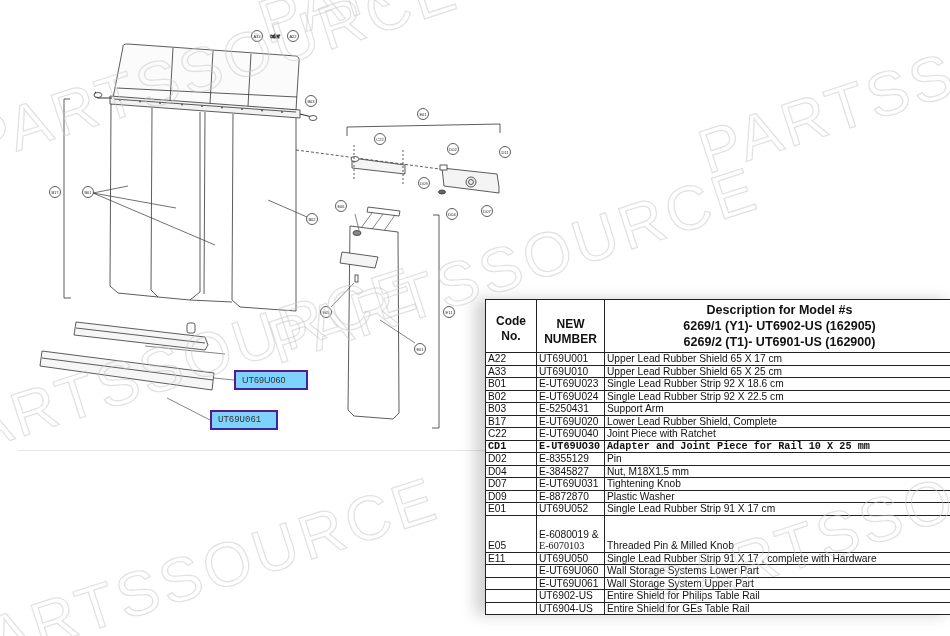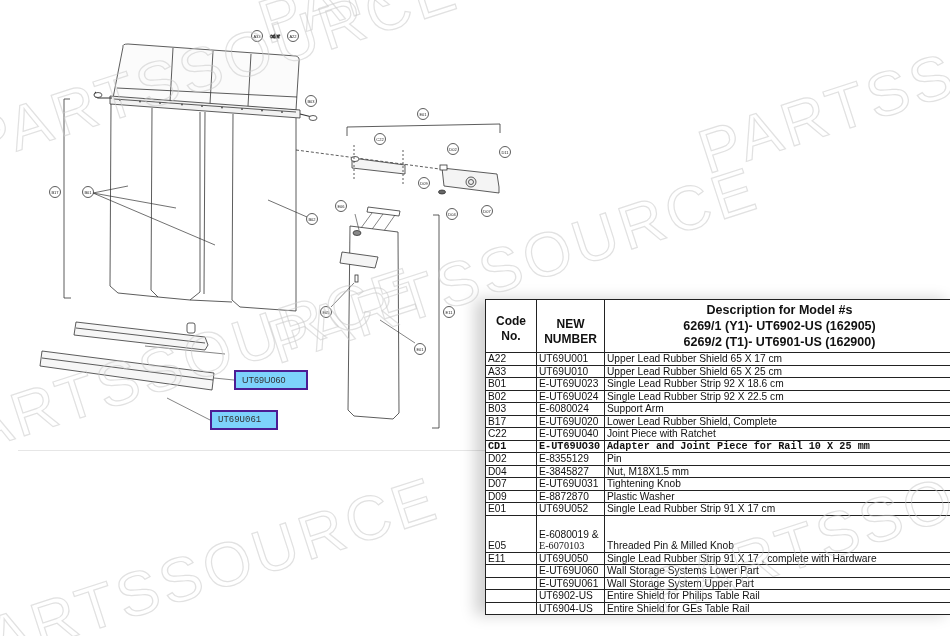--- a/index.html
+++ b/index.html
@@ -266,21 +266,21 @@
           <td class="num">E-UT69U023</td>
           <td>Single Lead Rubber Strip 92 X 18.6 cm</td>
         </tr>
         <tr>
           <td class="code">B02</td>
           <td class="num">E-UT69U024</td>
           <td>Single Lead Rubber Strip 92 X 22.5 cm</td>
         </tr>
         <tr>
           <td class="code">B03</td>
-          <td class="num">E-6080024</td>
+          <td class="num">E-5250431</td>
           <td>Support Arm</td>
         </tr>
         <tr>
           <td class="code">B17</td>
           <td class="num">E-UT69U020</td>
           <td>Lower Lead Rubber Shield, Complete</td>
         </tr>
         <tr>
           <td class="code">C22</td>
           <td class="num">E-UT69U040</td>

